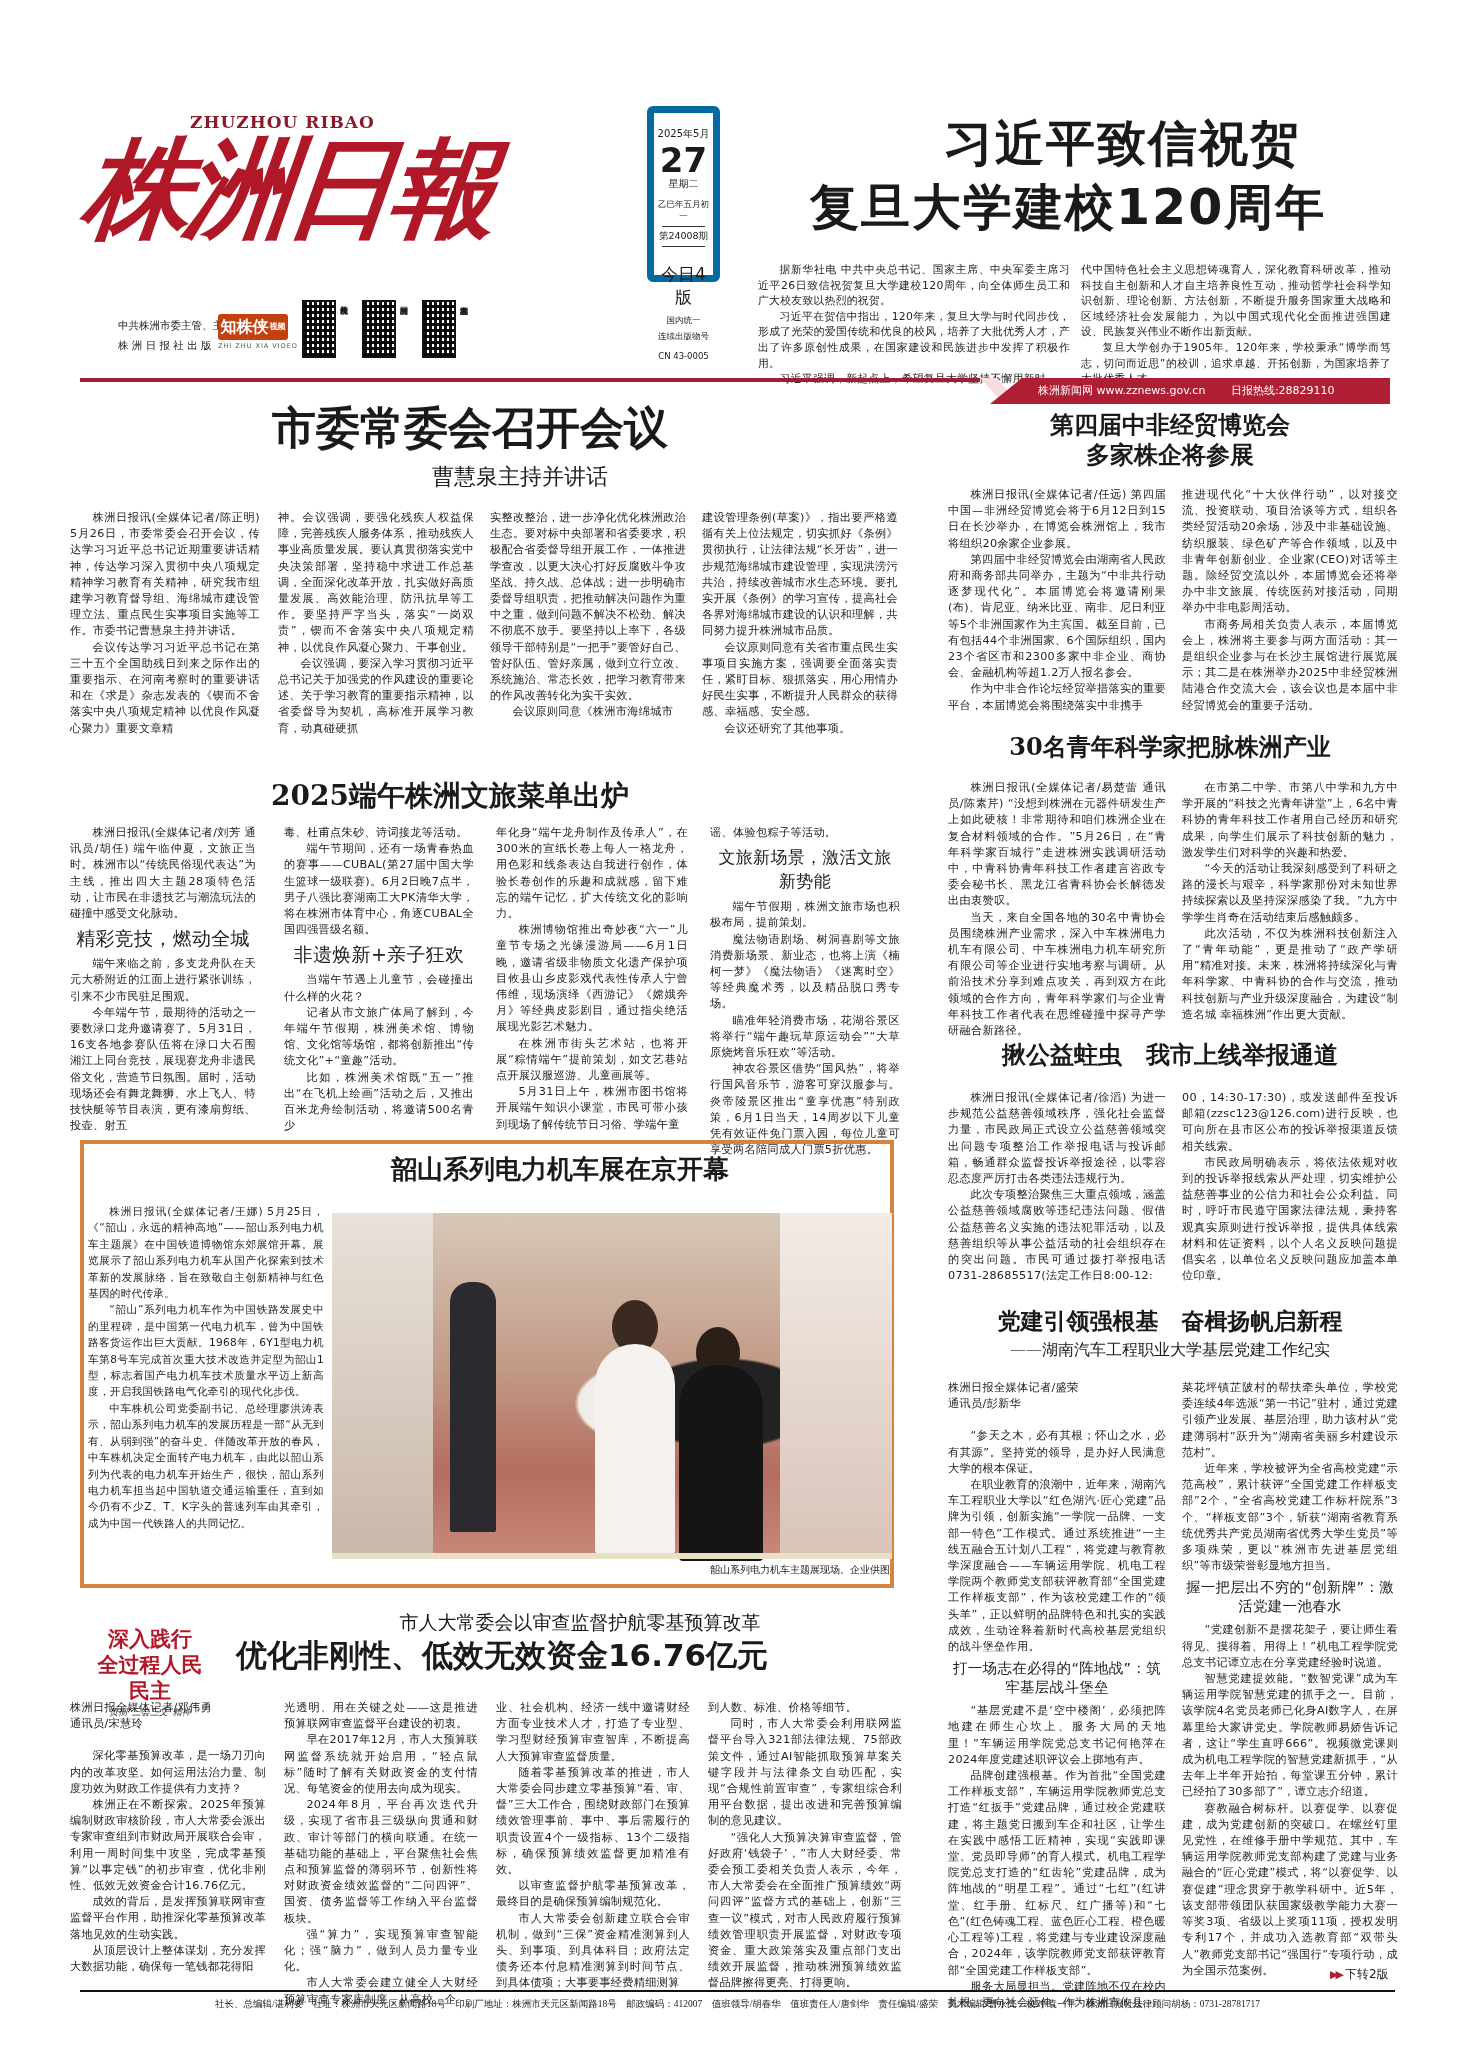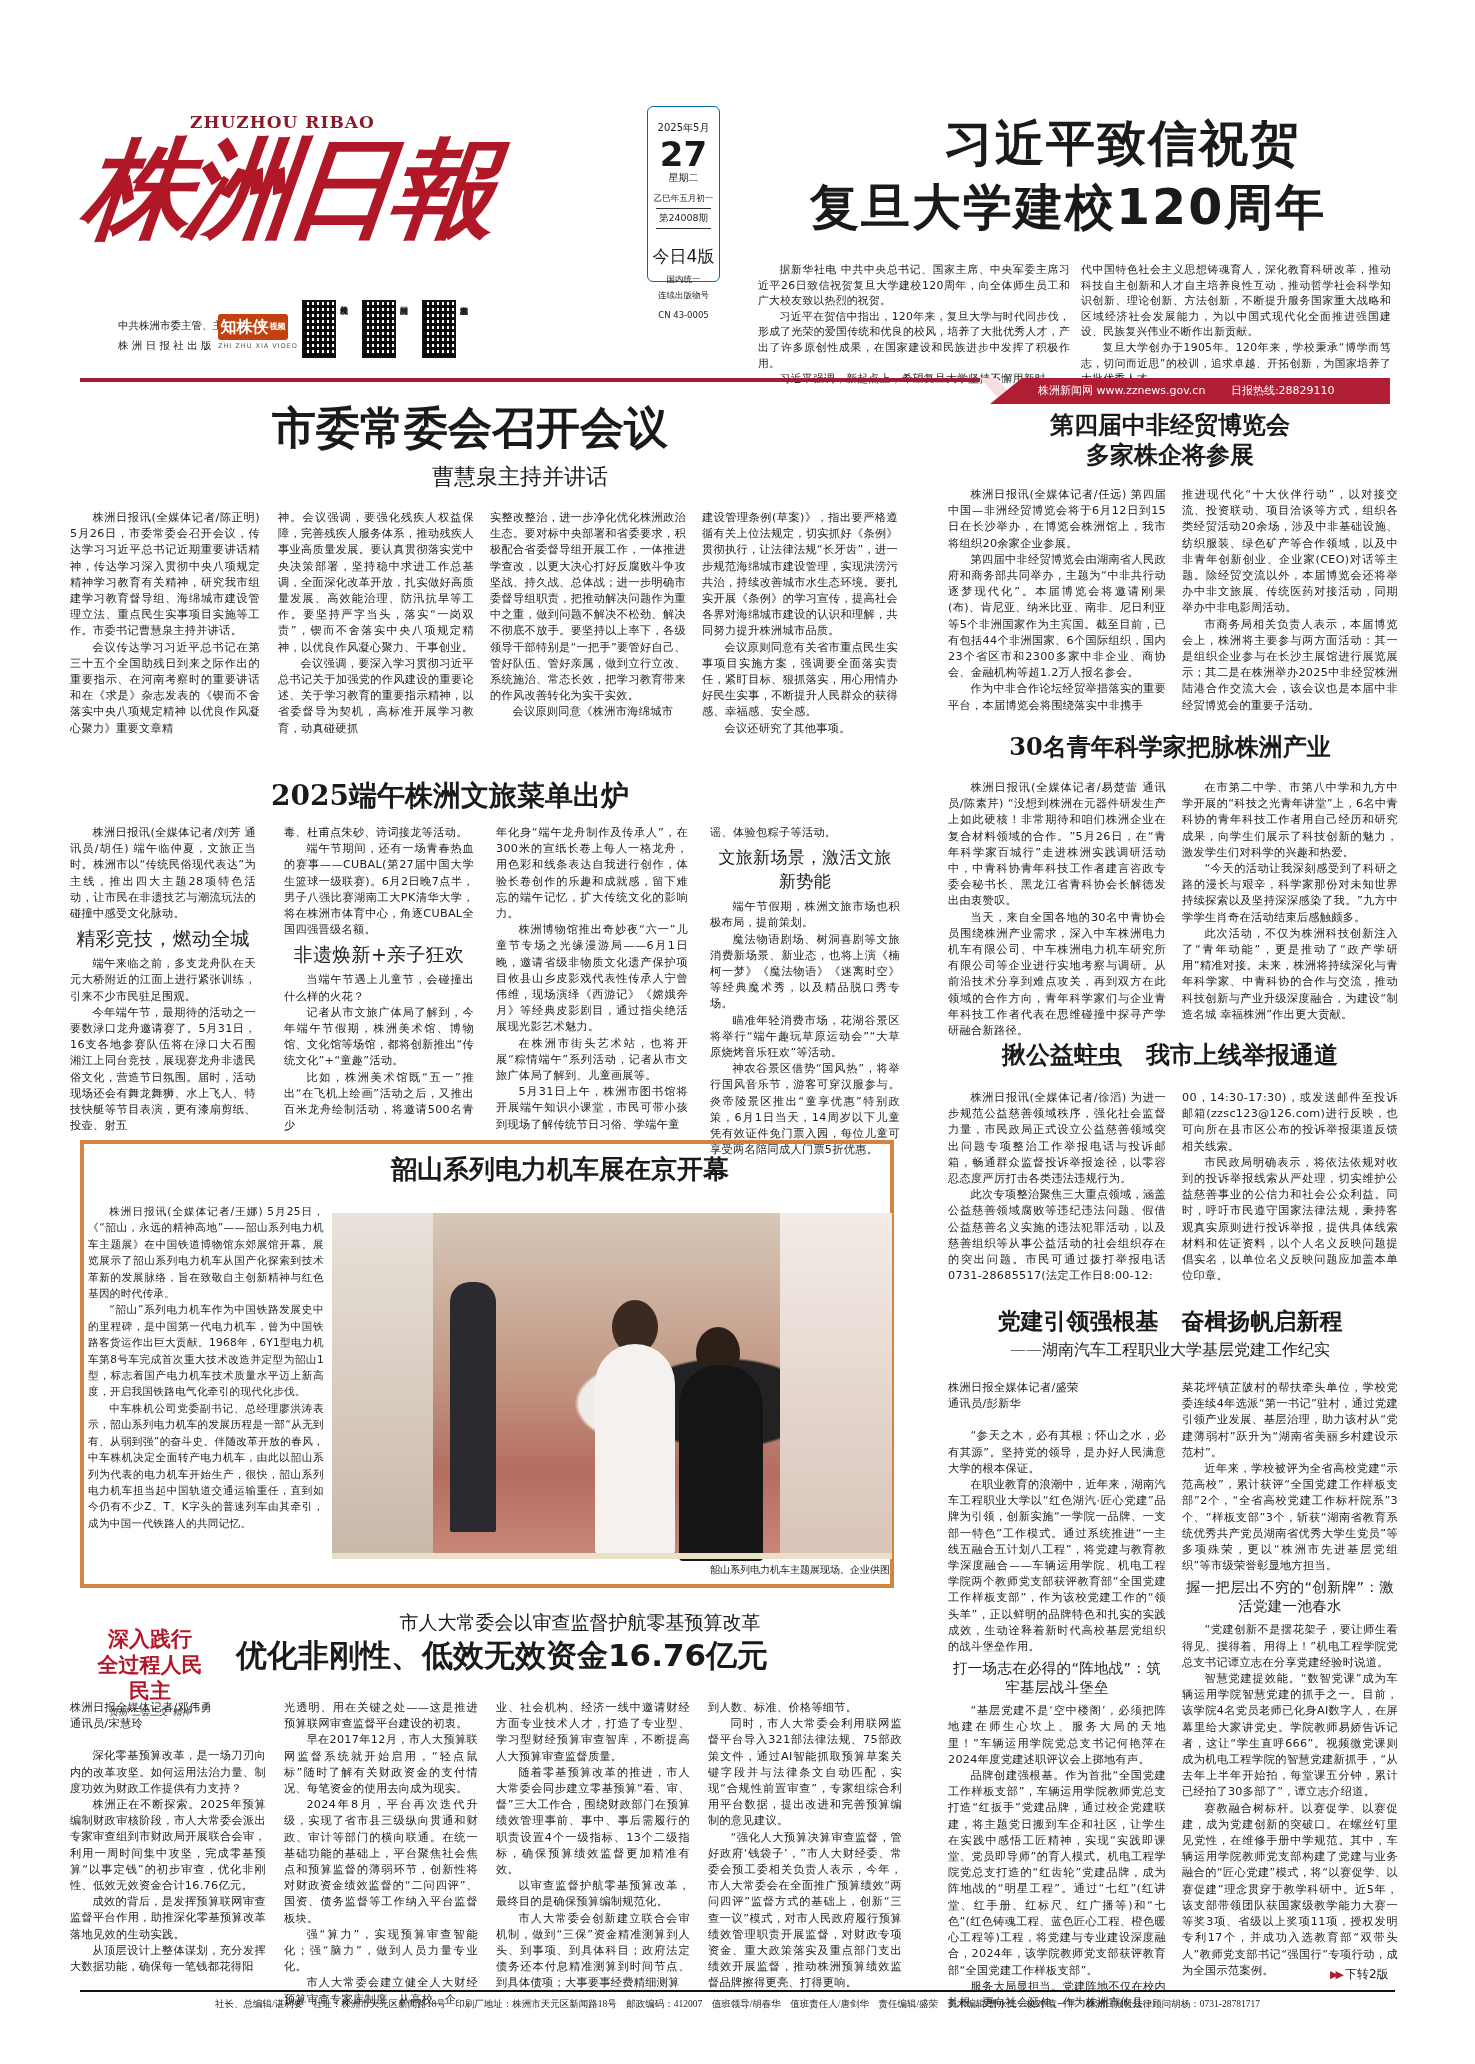--- a/index.html
+++ b/index.html
@@ -15,21 +15,21 @@
   .mast-en { left: 190px; top: 112px; font-family: "DejaVu Serif", serif; font-weight: bold; font-size: 17px; color: #8b1a2b; letter-spacing: 1px; }
   .mast-cn { left: 84px; top: 128px; font-family: "DejaVu Serif", serif; font-weight: bold; font-size: 108px; color: #b01828; letter-spacing: -6px; line-height: 120px; font-style: italic; transform: skewX(-6deg); }
   .org { left: 118px; top: 315px; font-size: 10.5px; line-height: 20px; }
   .zzx { left: 218px; top: 314px; width: 70px; height: 26px; background: #c2410c; color: #fff; border-radius: 3px; font-weight: bold; font-size: 16px; text-align: center; line-height: 26px; }
   .zzx-sub { left: 218px; top: 342px; font-size: 6.5px; color: #555; letter-spacing: 1px; }
   .qr { width: 34px; height: 58px; background:
       repeating-linear-gradient(90deg, #111 0 3px, #fff 3px 5px),
       repeating-linear-gradient(0deg, #111 0 3px, #fff 3px 6px);
       background-blend-mode: multiply; border: 2px solid #111; }
   .qr-label { font-size: 8px; writing-mode: vertical-rl; line-height: 9px; }
-  .datebox { left: 647px; top: 106px; width: 73px; height: 176px; border: 1px solid #0369a1; border-radius: 6px; text-align: center; font-size: 10px; }
+  .datebox { left: 647px; top: 106px; width: 73px; height: 176px; border: 7px solid #0369a1; border-radius: 6px; text-align: center; font-size: 10px; }
   .datebox .d { font-size: 34px; font-weight: bold; line-height: 34px; margin-top: 2px; }
   .datebox hr { border: 0; border-top: 1px solid #333; margin: 3px 8px; }
   .redrule { left: 80px; top: 378px; width: 1315px; height: 4px; background: #a11d30; }
 
   
   .lead-title { left: 896px; top: 112px; font-size: 49px; font-weight: bold; line-height: 64px; letter-spacing: 2px; }
   .lead-bar { left: 990px; top: 378px; width: 400px; height: 26px; background: #b01e34; color: #fff; font-size: 11px; line-height: 26px; padding-left: 48px; clip-path: polygon(8% 0, 100% 0, 100% 100%, 0 100%); }
   .lead-bar span { margin-right: 22px; }
   .lead-bar-fade { left: 980px; top: 378px; width: 40px; height: 26px; background: #f6dde0; clip-path: polygon(0 0, 40% 0, 100% 100%, 60% 100%); }
 
@@ -153,21 +153,21 @@
   <p style="text-indent:0">毒、杜甫点朱砂、诗词接龙等活动。</p>
   <p>端午节期间，还有一场青春热血的赛事——CUBAL(第27届中国大学生篮球一级联赛)。6月2日晚7点半，男子八强比赛湖南工大PK清华大学，将在株洲市体育中心，角逐CUBAL全国四强晋级名额。</p>
   <div class="subhead">非遗焕新+亲子狂欢</div>
   <p>当端午节遇上儿童节，会碰撞出什么样的火花？</p>
   <p>记者从市文旅广体局了解到，今年端午节假期，株洲美术馆、博物馆、文化馆等场馆，都将创新推出“传统文化”+“童趣”活动。</p>
   <p>比如，株洲美术馆既“五一”推出“在飞机上绘画”活动之后，又推出百米龙舟绘制活动，将邀请500名青少</p>
 </div>
 <div class="abs body-text" style="left:496px;top:825px;width:192px">
   <p style="text-indent:0">年化身“端午龙舟制作及传承人”，在300米的宣纸长卷上每人一格龙舟，用色彩和线条表达自我进行创作，体验长卷创作的乐趣和成就感，留下难忘的端午记忆，扩大传统文化的影响力。</p>
   <p>株洲博物馆推出奇妙夜“六一”儿童节专场之光缘漫游局——6月1日晚，邀请省级非物质文化遗产保护项目攸县山乡皮影戏代表性传承人宁曾伟维，现场演绎《西游记》《嫦娥奔月》等经典皮影剧目，通过指尖绝活展现光影艺术魅力。</p>
-  <p>在株洲市街头艺术站，也将开展“粽情端午”系列活动，记者从市文旅广体局了解到、儿童画展等。</p>
+  <p>在株洲市街头艺术站，也将开展“粽情端午”提前策划，如文艺巷站点开展汉服巡游、儿童画展等。</p>
   <p>5月31日上午，株洲市图书馆将开展端午知识小课堂，市民可带小孩到现场了解传统节日习俗、学端午童</p>
 </div>
 <div class="abs body-text" style="left:710px;top:825px;width:190px">
   <p style="text-indent:0">谣、体验包粽子等活动。</p>
   <div class="subhead" style="font-size:17px">文旅新场景，激活文旅新势能</div>
   <p>端午节假期，株洲文旅市场也积极布局，提前策划。</p>
   <p>魔法物语剧场、树洞喜剧等文旅消费新场景、新业态，也将上演《楠柯一梦》《魔法物语》《迷离时空》等经典魔术秀，以及精品脱口秀专场。</p>
   <p>瞄准年轻消费市场，花湖谷景区将举行“端午趣玩草原运动会”“大草原烧烤音乐狂欢”等活动。</p>
   <p>神农谷景区借势“国风热”，将举行国风音乐节，游客可穿汉服参与。炎帝陵景区推出“童享优惠”特别政策，6月1日当天，14周岁以下儿童凭有效证件免门票入园，每位儿童可享受两名陪同成人门票5折优惠。</p>
 </div>

